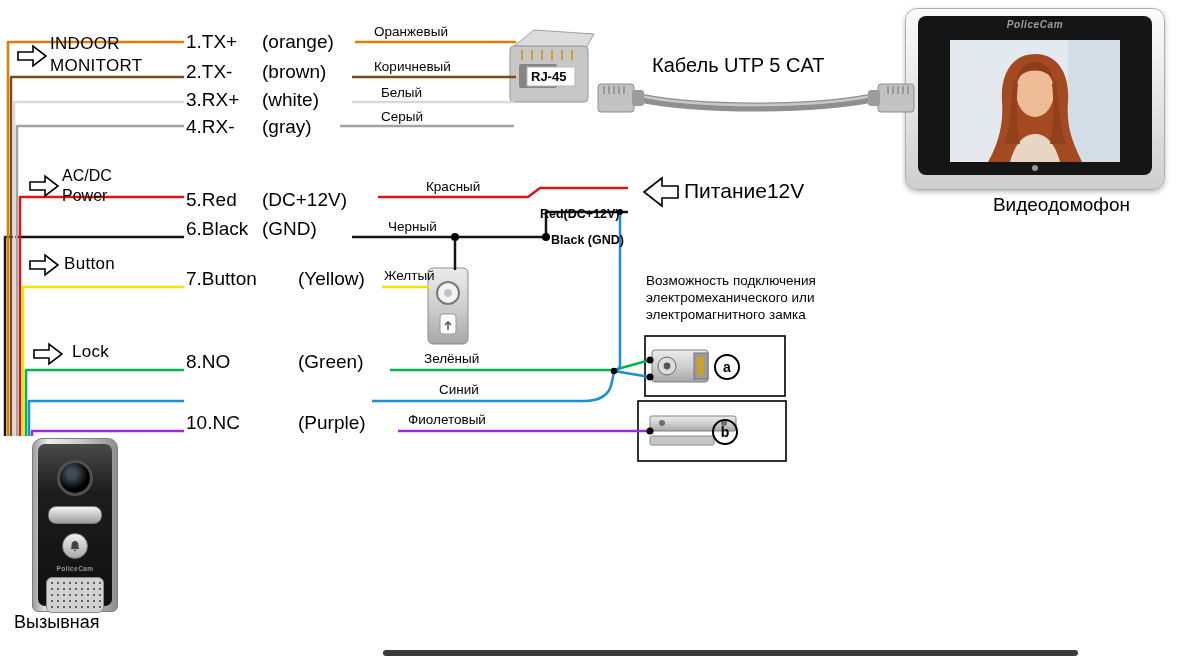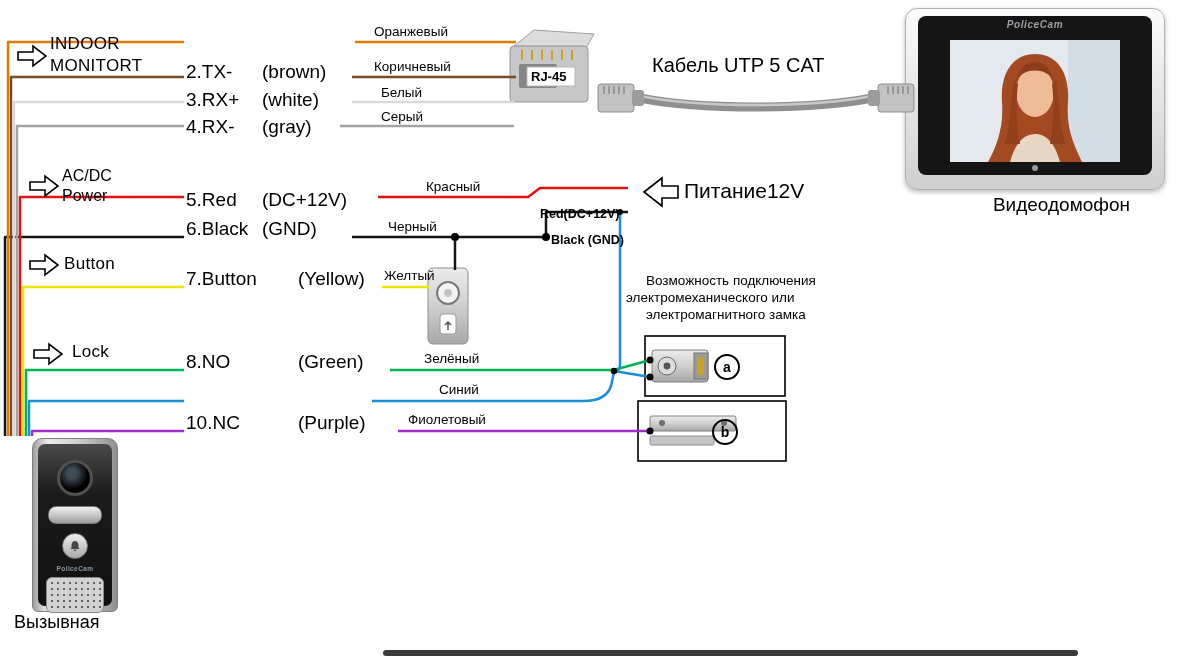--- a/index.html
+++ b/index.html
@@ -217,20 +217,24 @@
     </g>
   </svg>
 
   <div class="txt side-label" style="left:50px;top:34px">INDOOR</div>
   <div class="txt side-label" style="left:50px;top:56px">MONITORT</div>
   <div class="txt side-label-sm" style="left:62px;top:167px">AC/DC</div>
   <div class="txt side-label-sm" style="left:62px;top:187px">Power</div>
   <div class="txt side-label" style="left:64px;top:254px">Button</div>
   <div class="txt side-label" style="left:72px;top:342px">Lock</div>
 
+  <div class="pin-row" style="top:31px">
+      <span class="pw1">1.TX+</span>
+      <span>(orange)</span>
+    </div>
   <div class="pin-row" style="top:61px">
       <span class="pw1">2.TX-</span>
       <span>(brown)</span>
     </div>
   <div class="pin-row" style="top:89px">
       <span class="pw1">3.RX+</span>
       <span>(white)</span>
     </div>
   <div class="pin-row" style="top:116px">
       <span class="pw1">4.RX-</span>
@@ -269,21 +273,21 @@
   <div class="ru" style="left:408px;top:412px">Фиолетовый</div>
 
   <div class="txt" style="left:531px;top:69px;font-size:13px;font-weight:bold;">RJ-45</div>
   <div class="txt" style="left:652px;top:54px;font-size:20px;">Кабель UTP 5 CAT</div>
 
   <div class="txt bold-sm" style="left:540px;top:171px">Red(DC+12V)</div>
   <div class="txt bold-sm" style="left:551px;top:197px">Black (GND)</div>
   <div class="txt" style="left:684px;top:179px;font-size:21px;text-align:center;">Питание12V</div>
 
   <div class="txt note-line" style="left:646px;top:273px">Возможность подключения</div>
-  <div class="txt note-line" style="left:626px;top:290px">электромеханического или</div>
+  <div class="txt note-line" style="left:646px;top:290px">электромеханического или</div>
   <div class="txt note-line" style="left:646px;top:307px">электромагнитного замка</div>
 
   <div class="circled" style="left:714px;top:354px">a</div>
   <div class="circled" style="left:712px;top:419px">b</div>
 
   <div class="txt" style="left:950px;top:194px;width:180px;text-align:right;font-size:19px;">Видеодомофон</div>
   <div class="txt" style="left:14px;top:612px;font-size:18px;text-align:center;">Вызывная</div>
   <div class="txt" style="left:16px;top:633px;font-size:18px;margin-top:44px;">панель</div>
 
 </div>

